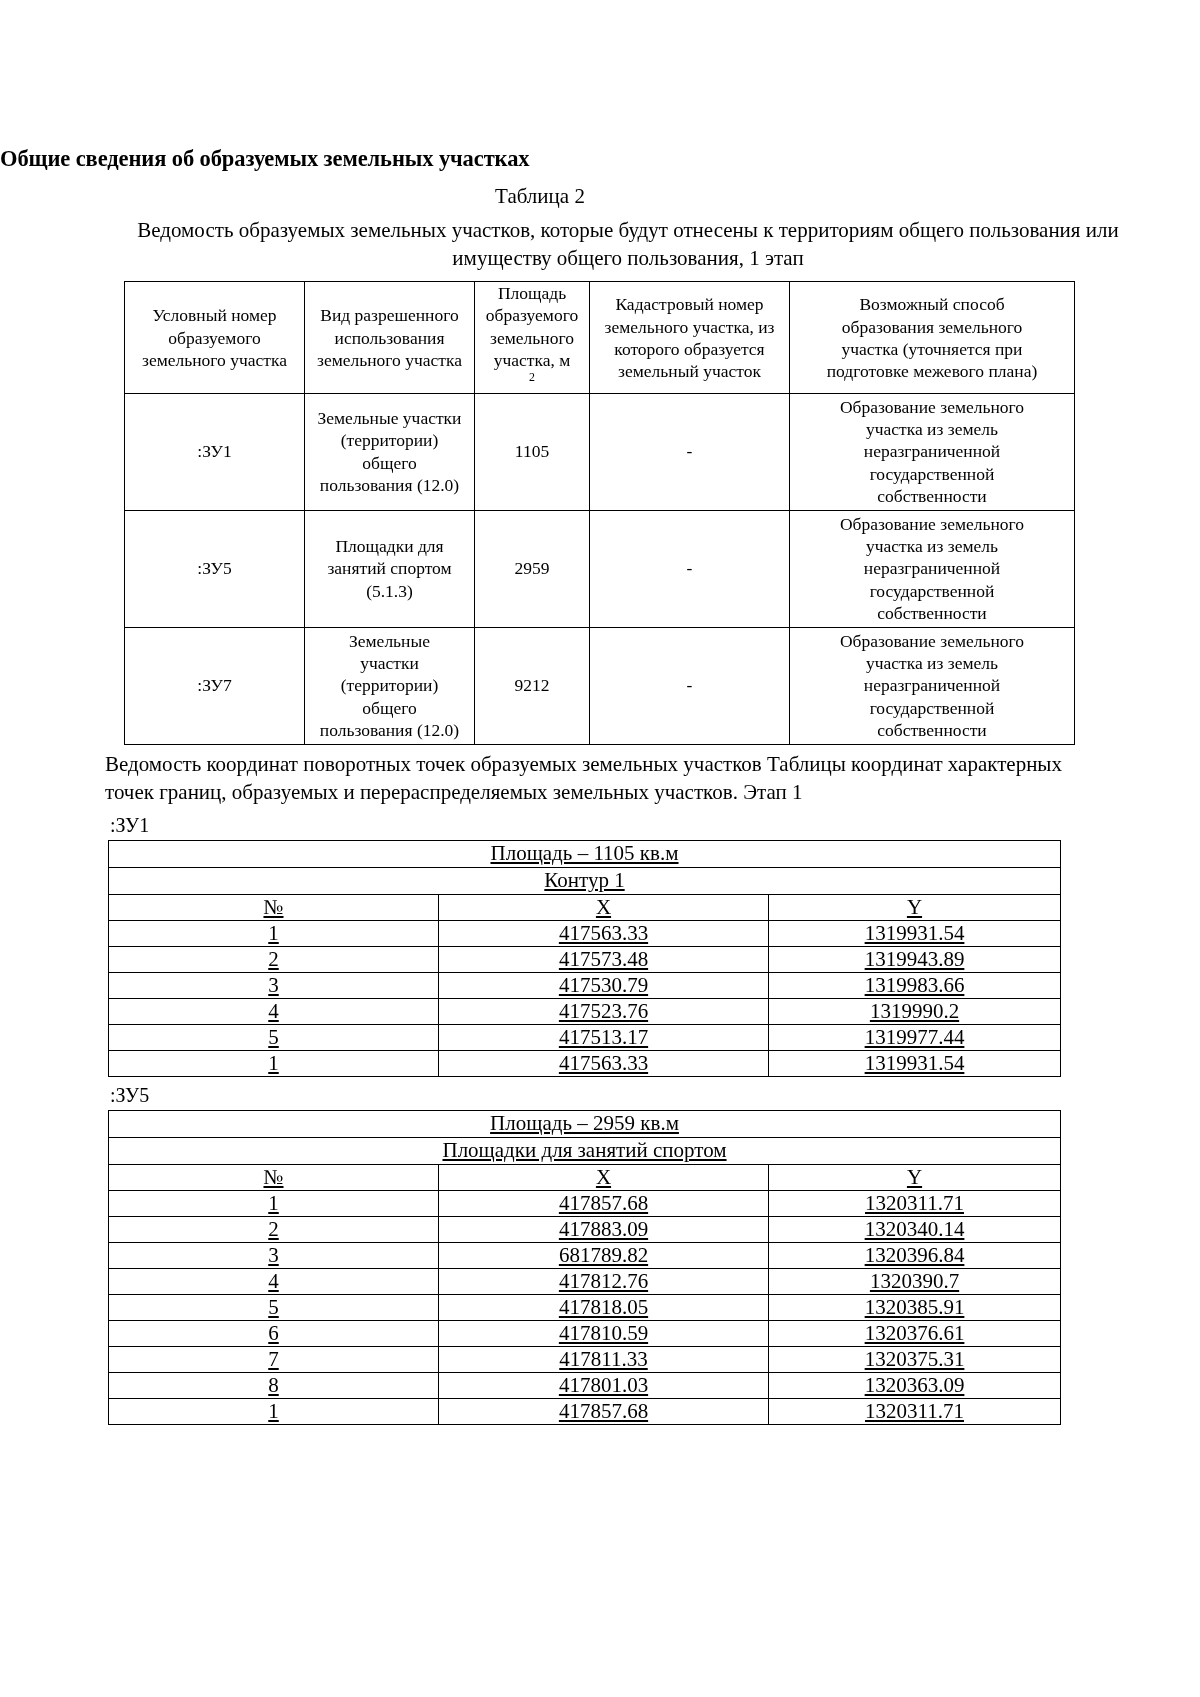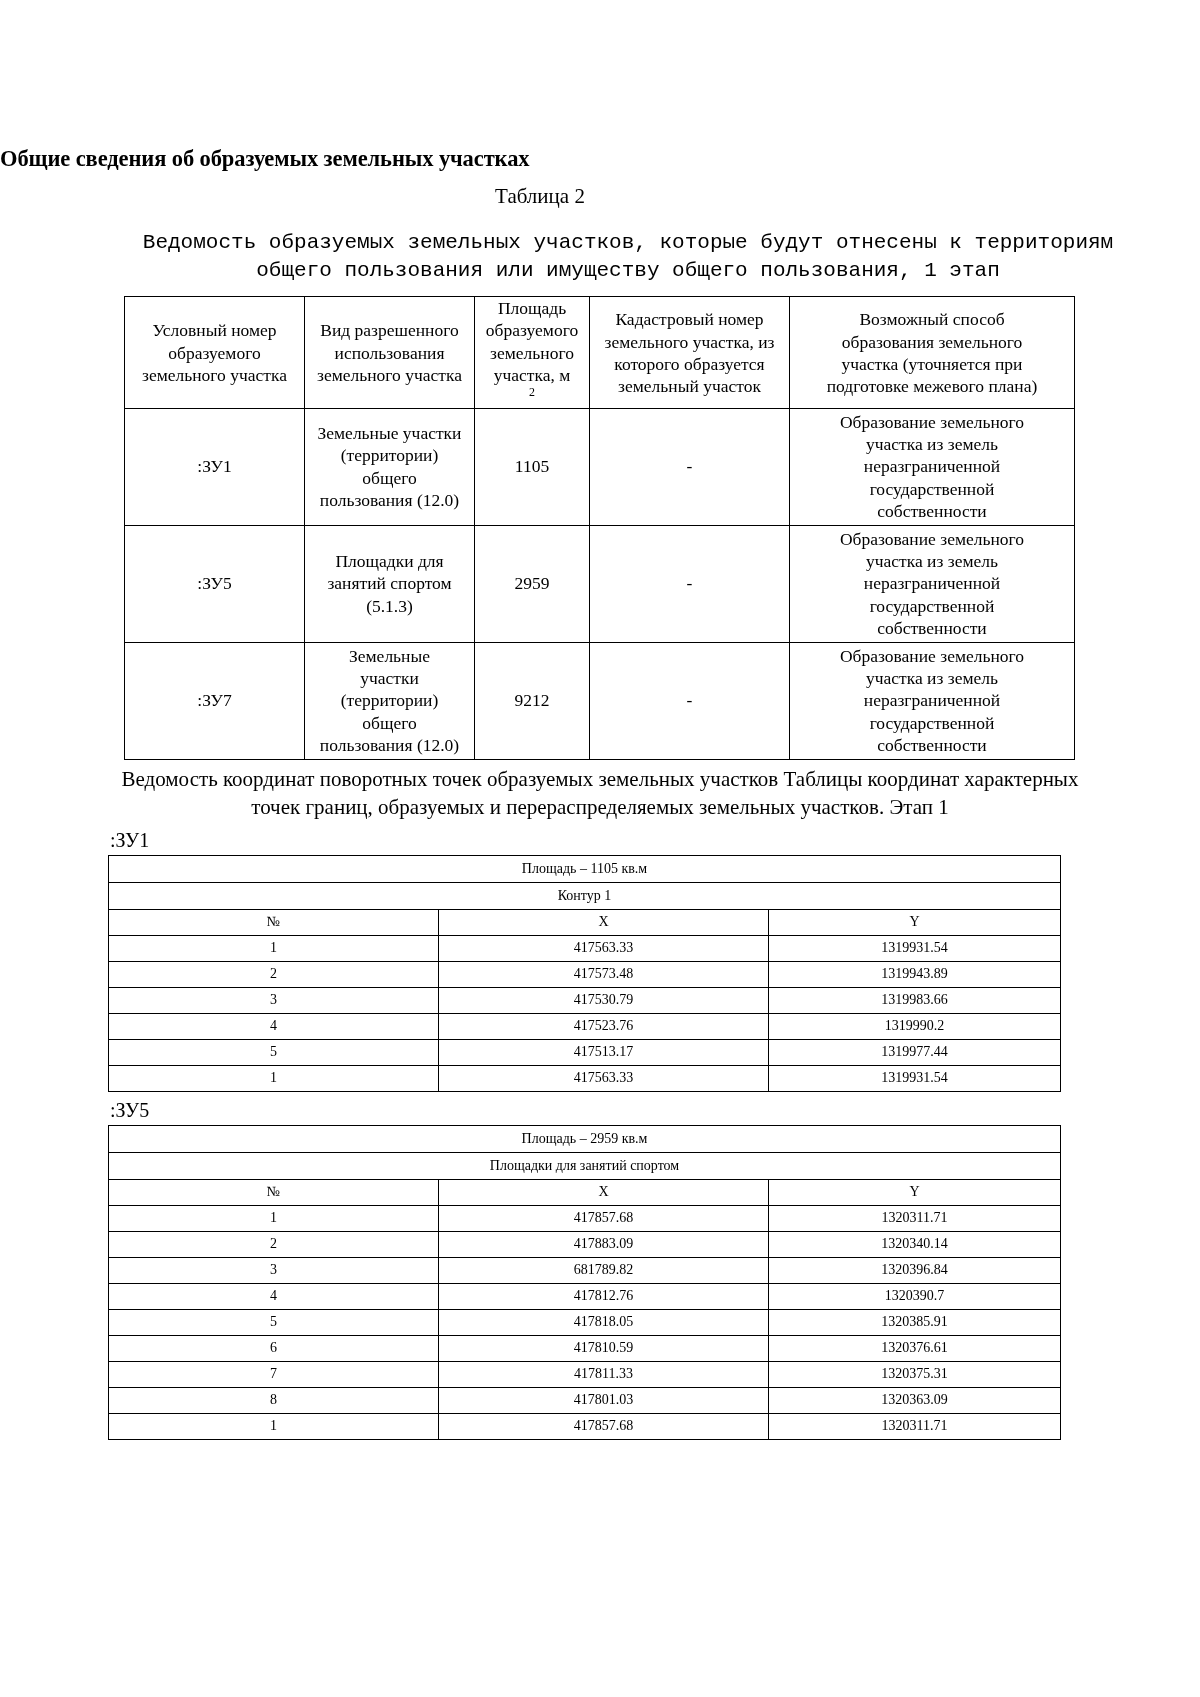--- a/index.html
+++ b/index.html
@@ -35,25 +35,24 @@
     text-align: center;
     font-size: 21px;
     margin: 0;
     padding-top: 12px;
     padding-right: 120px;
   }
   .intro {
     text-align: center;
     font-size: 21px;
     line-height: 1.32;
-    margin: 12px;
+    margin: 0;
     padding-top: 8px;
     padding-left: 120px;
     padding-right: 64px;
-    font-family: Liberation Mono, monospace;
   }
 
   
   .tbl-main {
     border-collapse: collapse;
     table-layout: fixed;
     width: 950px;
     margin: 9px auto 0 auto;
     margin-left: 124px;
     font-size: 17.5px;
@@ -85,21 +84,20 @@
   sup { font-size: 0.68em; vertical-align: super; line-height: 0; }
 
   .c1 { width: 180px; }
   .c2 { width: 170px; }
   .c3 { width: 115px; }
   .c4 { width: 200px; }
   .c5 { width: 285px; }
 
   
   .mid-text {
-    text-align: center;
     font-size: 21px;
     line-height: 1.33;
     margin: 0;
     padding-top: 6px;
     padding-left: 105px;
     padding-right: 105px;
   }
 
   
   .zu-label {
@@ -107,21 +105,22 @@
     margin: 0;
     padding-left: 110px;
     padding-top: 7px;
   }
   .tbl-coord {
     border-collapse: collapse;
     table-layout: fixed;
     width: 952px;
     margin-left: 108px;
     margin-top: 3px;
-    font-size: 14px;
+    font-size: 21px;
+    text-decoration: underline;
   }
   .tbl-coord td {
     border: 1px solid #000;
     text-align: center;
     vertical-align: middle;
     height: 25px;
     padding: 0 2px;
     white-space: nowrap;
   }
   .tbl-coord td.band { height: 26px; }

